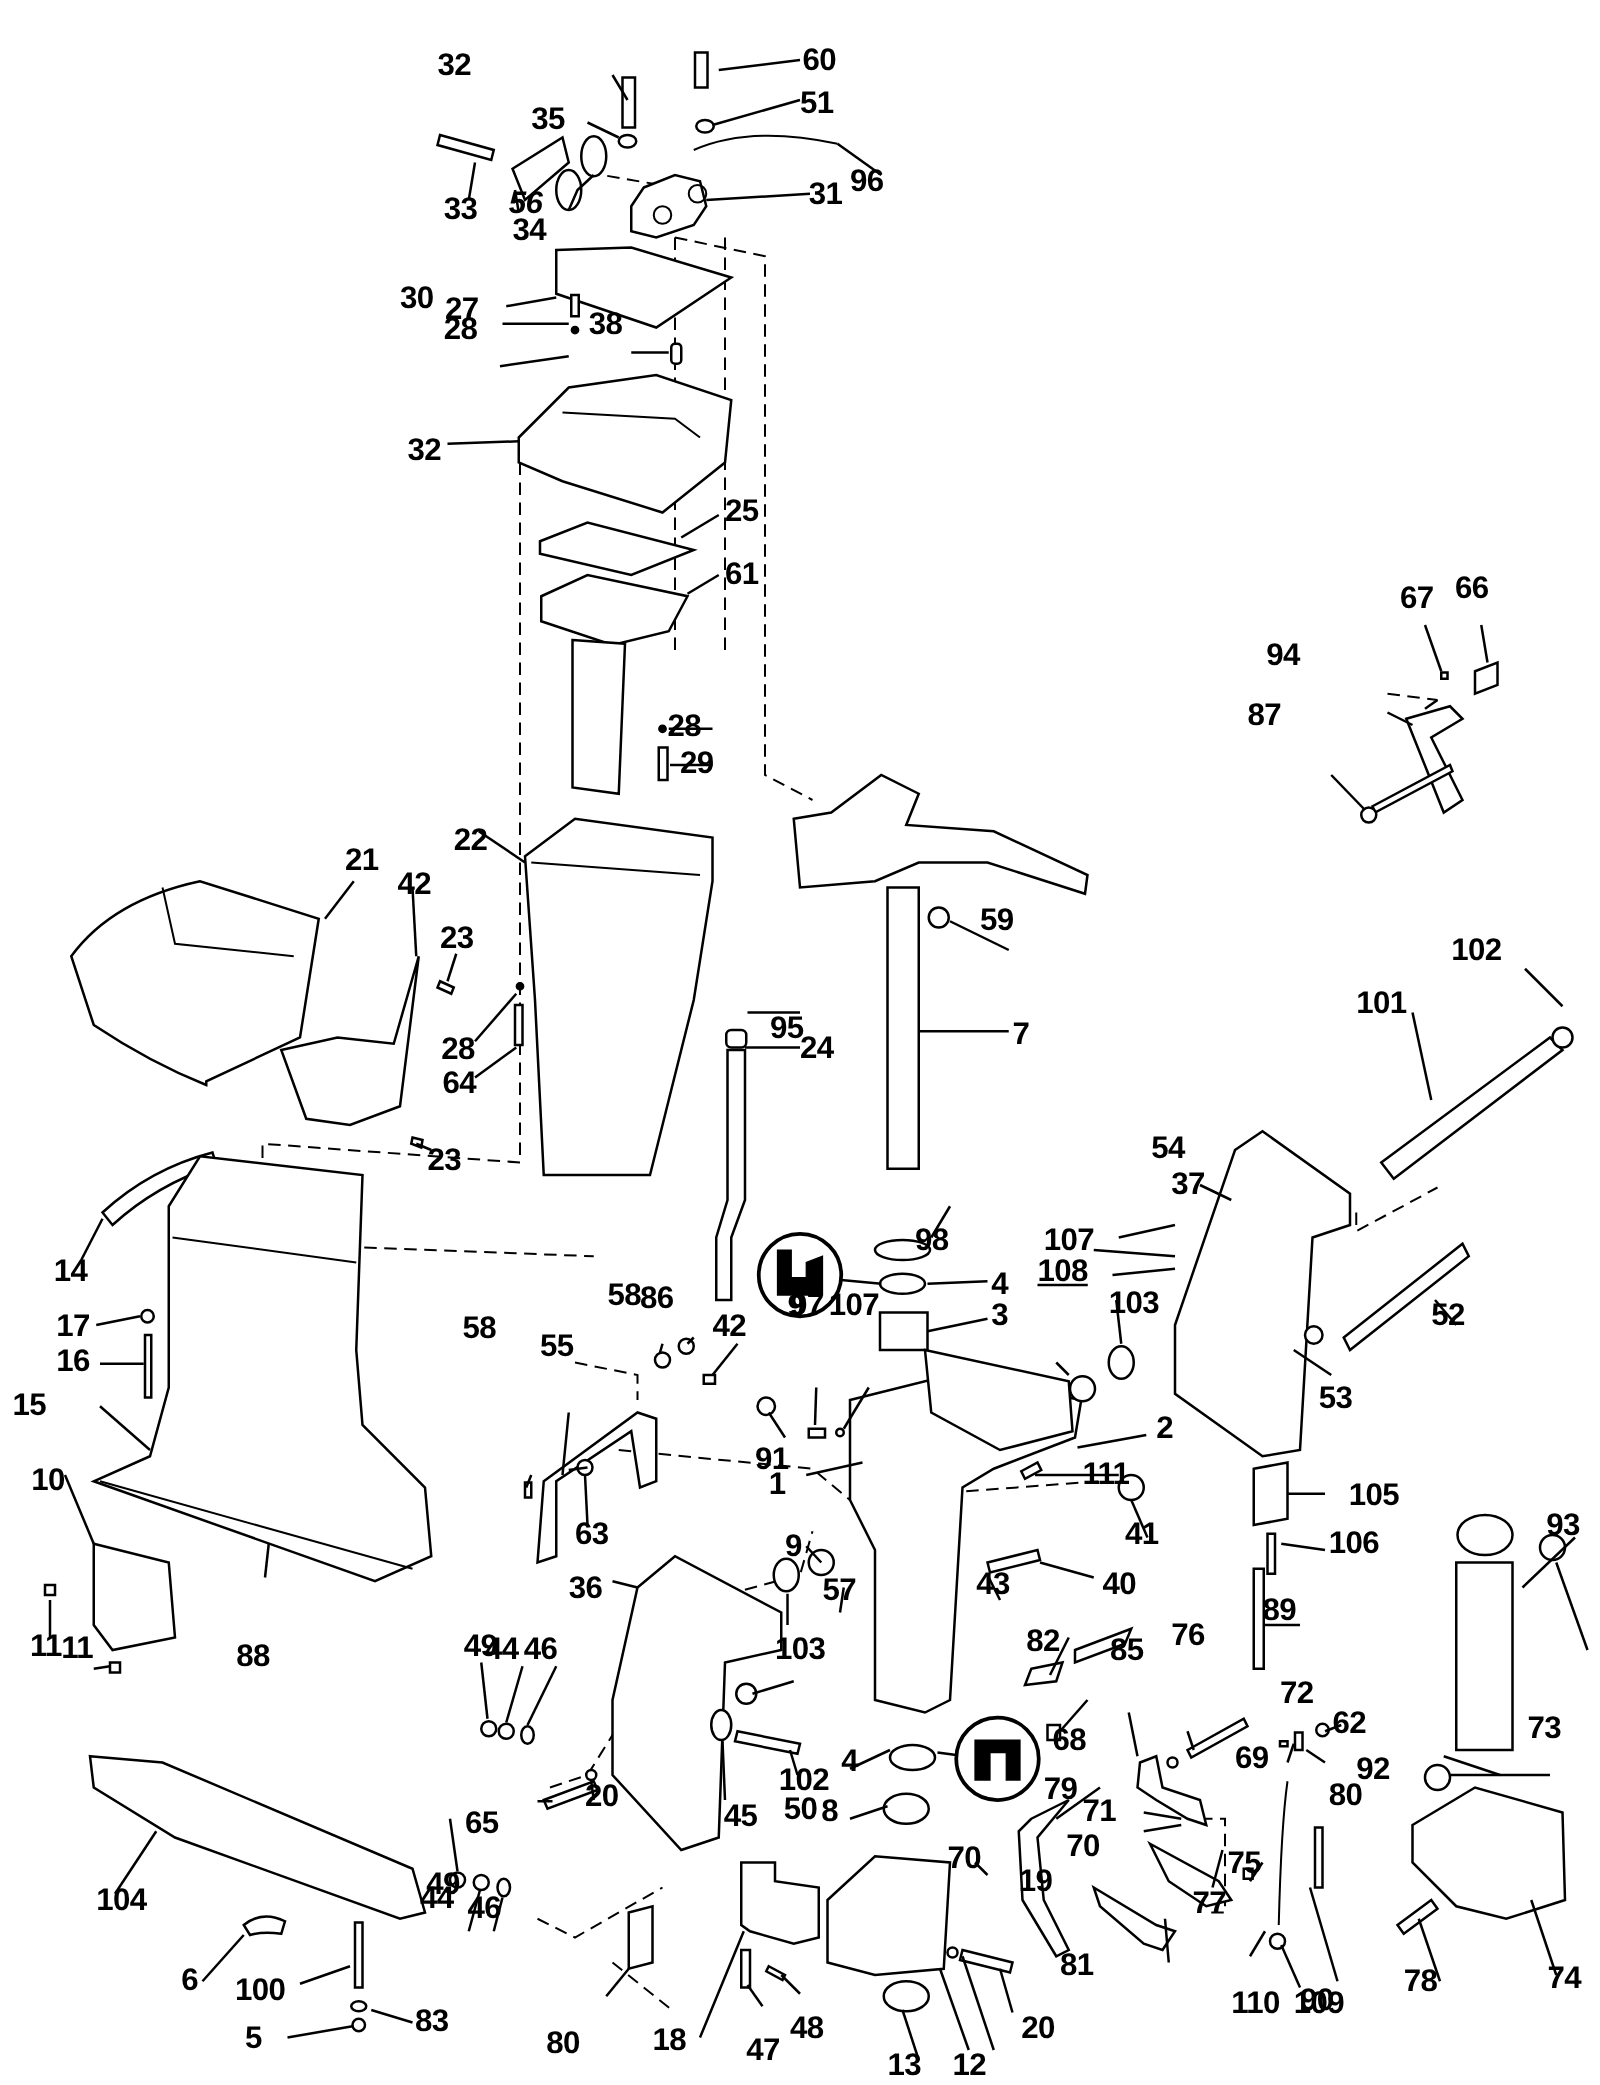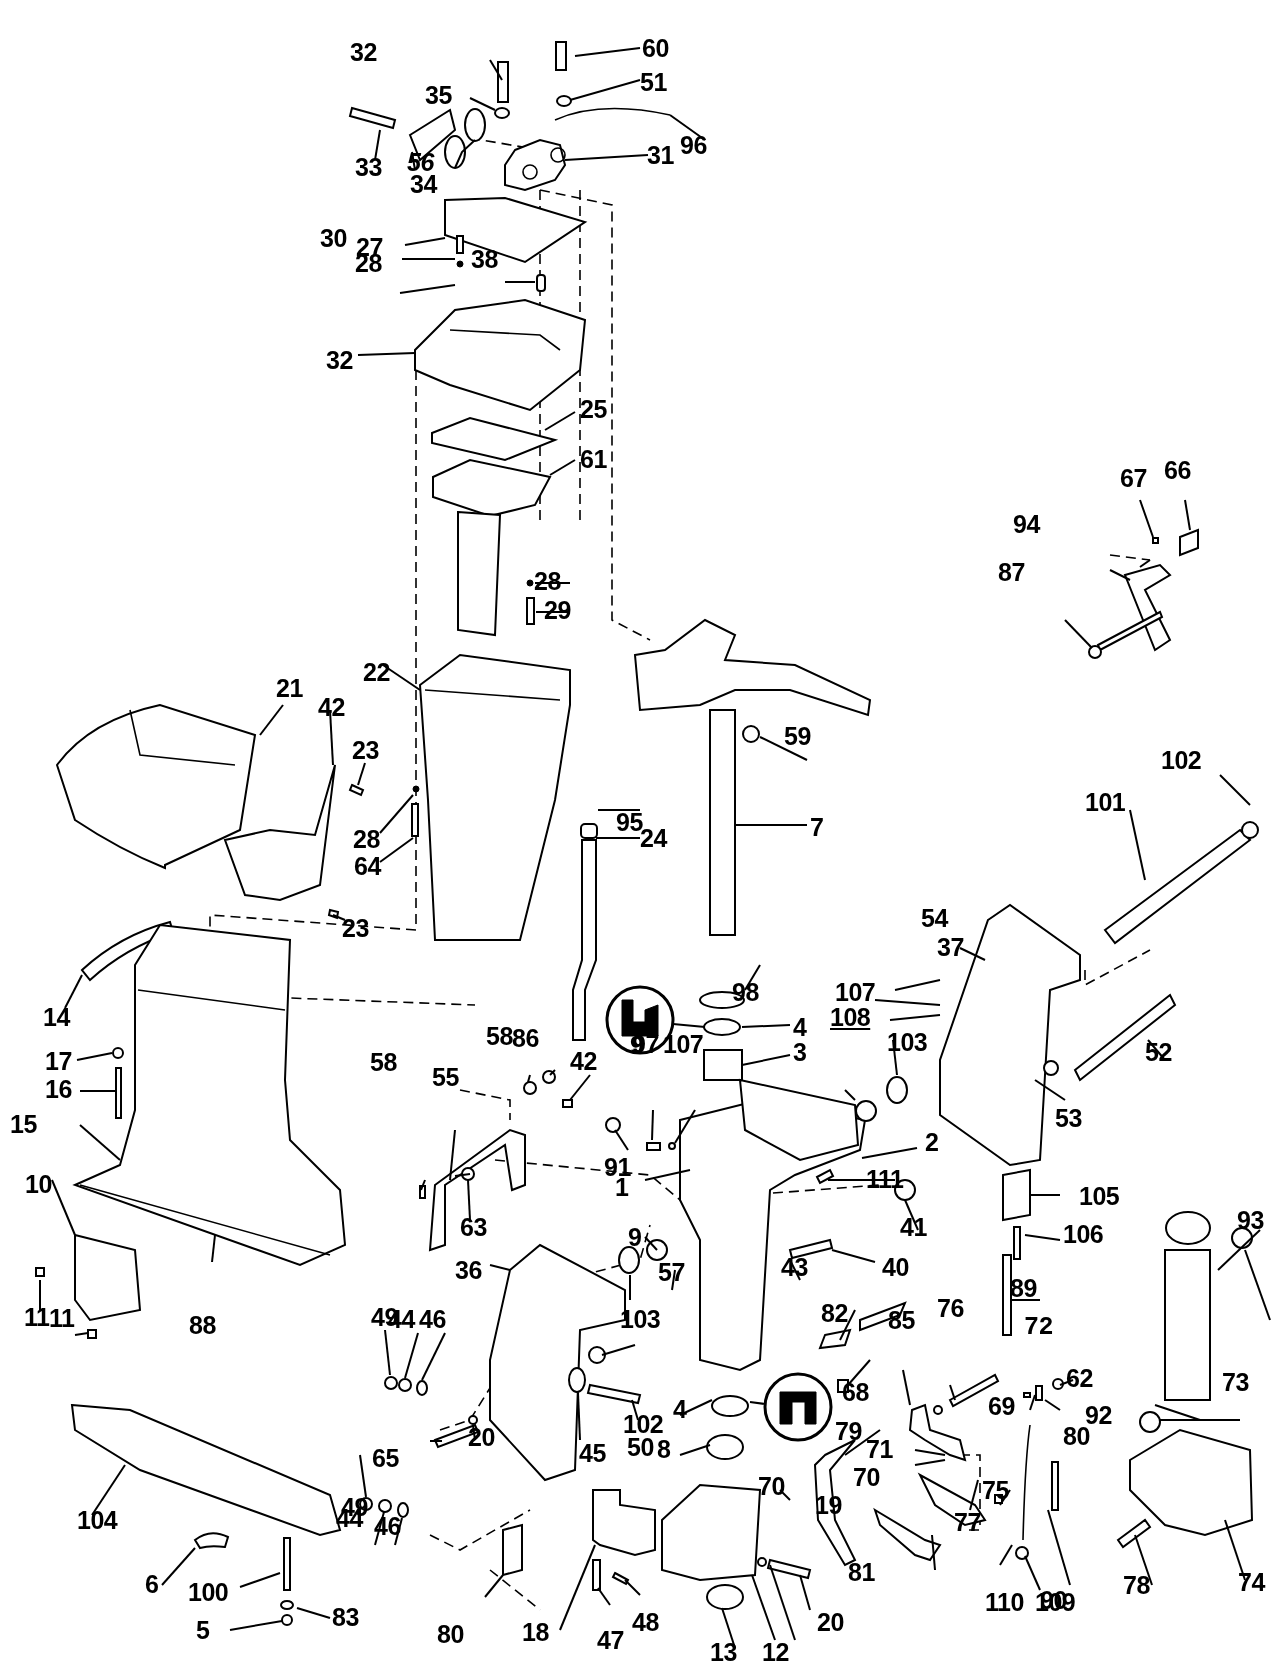--- a/index.html
+++ b/index.html
@@ -408,21 +408,21 @@
     <div class="lbl" style="left: 460px; top: 1215px;">63</div>
     <div class="lbl" style="left: 354px; top: 854px;">64</div>
     <div class="lbl" style="left: 372px; top: 1446px;">65</div>
     <div class="lbl" style="left: 1164px; top: 458px;">66</div>
     <div class="lbl" style="left: 1120px; top: 466px;">67</div>
     <div class="lbl" style="left: 842px; top: 1380px;">68</div>
     <div class="lbl" style="left: 988px; top: 1394px;">69</div>
     <div class="lbl" style="left: 758px; top: 1474px;">70</div>
     <div class="lbl" style="left: 853px; top: 1465px;">70</div>
     <div class="lbl" style="left: 866px; top: 1437px;">71</div>
-    <div class="lbl" style="left: 1024px; top: 1315px; font-family: Liberation Mono, monospace;">72</div>
+    <div class="lbl" style="left: 1024px; top: 1342px;">72</div>
     <div class="lbl" style="left: 1222px; top: 1370px;">73</div>
     <div class="lbl" style="left: 1238px; top: 1570px;">74</div>
     <div class="lbl" style="left: 982px; top: 1478px;">75</div>
     <div class="lbl" style="left: 937px; top: 1296px;">76</div>
     <div class="lbl" style="left: 954px; top: 1510px;">77</div>
     <div class="lbl" style="left: 1123px; top: 1573px;">78</div>
     <div class="lbl" style="left: 835px; top: 1419px;">79</div>
     <div class="lbl" style="left: 1063px; top: 1424px;">80</div>
     <div class="lbl" style="left: 848px; top: 1560px;">81</div>
     <div class="lbl" style="left: 821px; top: 1301px;">82</div>

